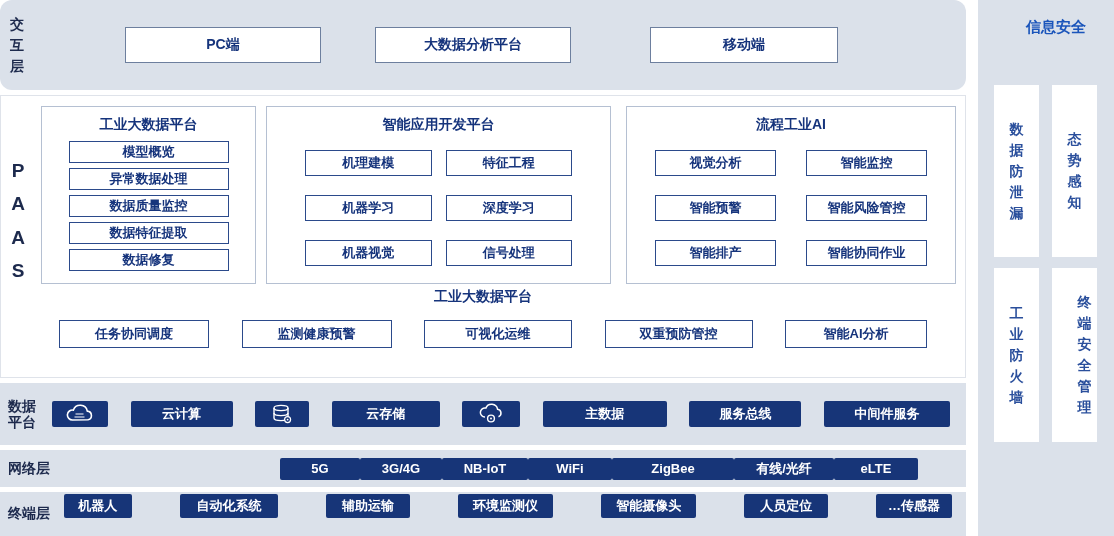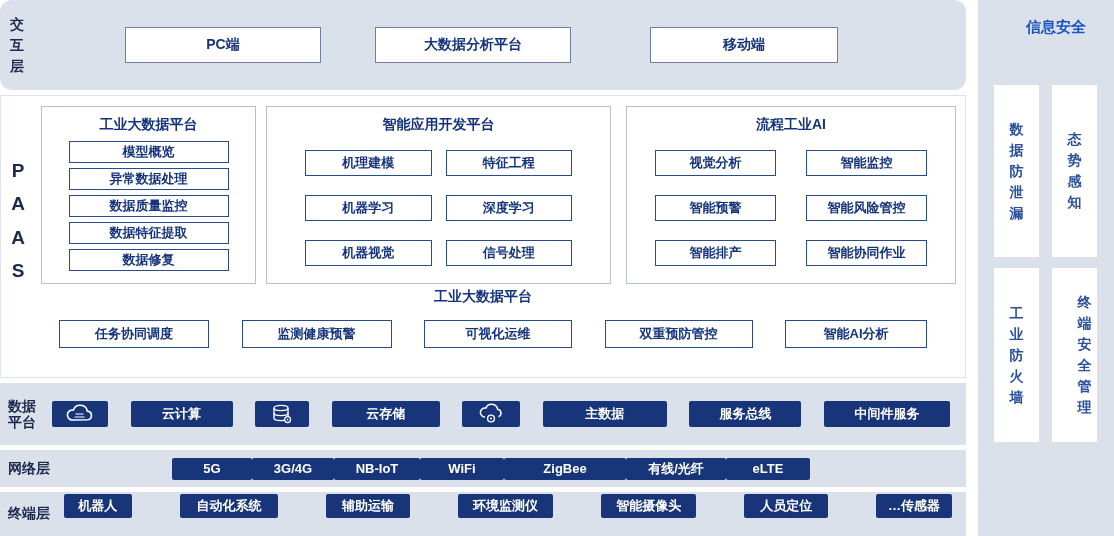--- a/index.html
+++ b/index.html
@@ -55,21 +55,21 @@
   .dkbox { background:#173578; color:#fff; font-size:13px; font-weight:700; border-radius:2px;
            display:flex; align-items:center; justify-content:center; }
 
   .data-items { position:absolute; left:52px; right:16px; top:0; height:62px; display:flex;
                 align-items:center; justify-content:space-between; }
   .data-items .dkbox { height:26px; }
   .label2 { position:absolute; left:8px; top:15px; width:34px; font-size:14px; font-weight:700;
             color:#1d2a4d; word-break:break-all; line-height:1.15; }
 
   .net-items { position:absolute; left:64px; right:48px; top:0; height:37px; display:flex;
-               align-items:center; justify-content:center; }
+               align-items:center; justify-content:flex-end; }
   .net-items .dkbox { height:22px; }
   .band-network .hlabel { top:10px; }
 
   .term-items { position:absolute; left:64px; right:14px; top:0; height:27px; display:flex;
                 align-items:center; justify-content:flex-end;gap:48px; }
   .term-items .dkbox { height:24px; }
   .band-terminal .hlabel { top:13px; }
 
   
   .security { position:absolute; left:978px; top:0; width:156px; height:536px; background:#dbe1ea; }

